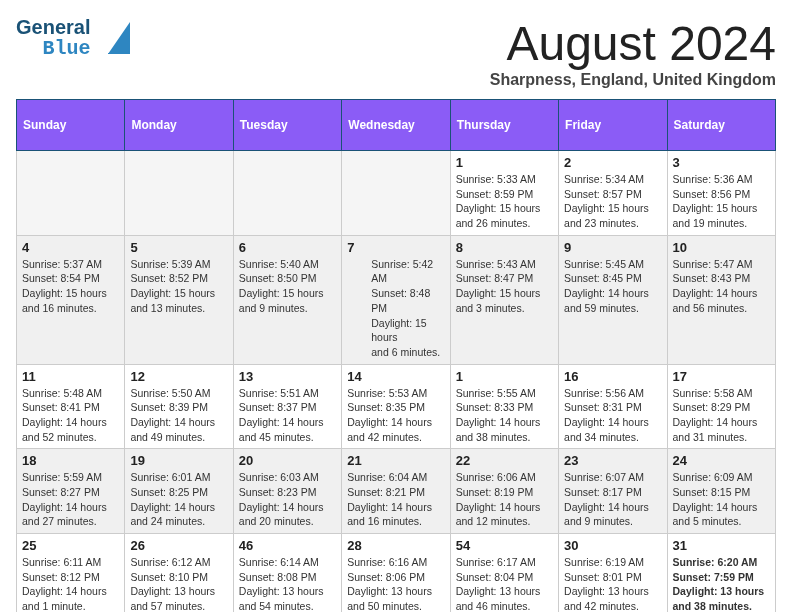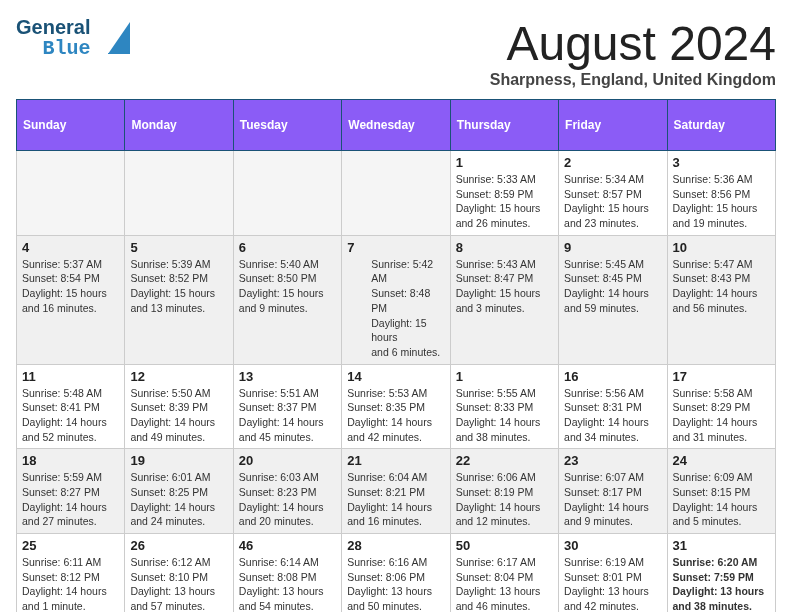--- a/index.html
+++ b/index.html
@@ -318,21 +318,21 @@
 and 54 minutes.</div>
         </td>
         <td>
           <span class="day-num">28</span>
           <div class="day-info" style="white-space: pre-line;">Sunrise: 6:16 AM
 Sunset: 8:06 PM
 Daylight: 13 hours
 and 50 minutes.</div>
         </td>
         <td>
-          <span class="day-num">50</span>
+          <span class="day-num">54</span>
           <div class="day-info" style="white-space: pre-line;">Sunrise: 6:17 AM
 Sunset: 8:04 PM
 Daylight: 13 hours
 and 46 minutes.</div>
         </td>
         <td>
           <span class="day-num">30</span>
           <div class="day-info" style="white-space: pre-line;">Sunrise: 6:19 AM
 Sunset: 8:01 PM
 Daylight: 13 hours

